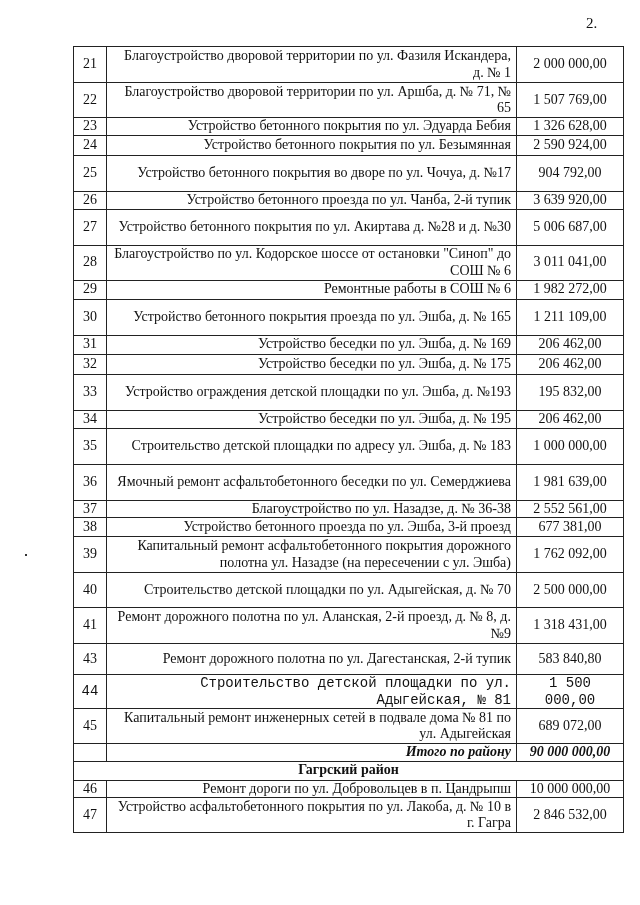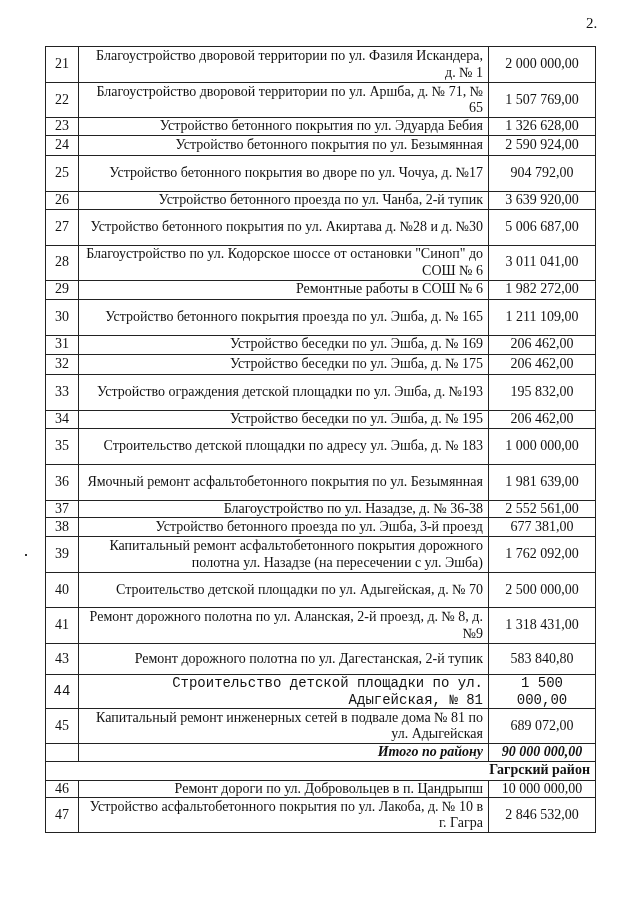--- a/index.html
+++ b/index.html
@@ -1,30 +1,30 @@
 <!DOCTYPE html>
 <html><head>
   <meta charset="utf-8">
   <style>
     html, body { margin: 0; padding: 0; background: #ffffff; }
     body { width: 640px; height: 905px; position: relative; overflow: hidden;
            font-family: "Liberation Serif", "DejaVu Serif", serif; color: #111; }
     .page-number { position: absolute; left: 586px; top: 15px; font-size: 15px; }
     .speck { position: absolute; left: 25px; top: 554px; width: 2px; height: 2px; background: #333; }
-    table.budget { position: absolute; left: 45px; top: 46px; width: 551px;
+    table.budget { position: absolute; left: 73px; top: 46px; width: 551px;
                    border-collapse: collapse; table-layout: fixed; }
     table.budget td { border: 1px solid #222; padding: 0 5px; font-size: 14px;
                       line-height: 16.5px; vertical-align: middle; }
     col.c-num { width: 33px; }
     col.c-amt { width: 107px; }
     td.num { text-align: center; padding: 0; }
     td.amt { text-align: center; padding: 0; }
     td.desc { text-align: right; }
     tr.total td { font-weight: bold; }
-    tr.section td { font-weight: bold; text-align: right; }
+    tr.section td { font-weight: bold; text-align: center; }
   </style>
 </head>
 <body>
 
 <div class="page-number">2.</div>
 <div class="speck"></div>
 
 <table class="budget">
   <colgroup>
       <col class="c-num">
@@ -102,21 +102,21 @@
         <td class="desc">Устройство беседки по ул. Эшба, д. № 195</td>
         <td class="amt">206 462,00</td>
       </tr>
       <tr style="height: 36px;">
         <td class="num">35</td>
         <td class="desc">Строительство детской площадки по адресу ул. Эшба, д. № 183</td>
         <td class="amt">1 000 000,00</td>
       </tr>
       <tr style="height: 36px;">
         <td class="num">36</td>
-        <td class="desc">Ямочный ремонт асфальтобетонного покрытия по ул. Безымянная</td>
+        <td class="desc">Ямочный ремонт асфальтобетонного беседки по ул. Семерджиева</td>
         <td class="amt">1 981 639,00</td>
       </tr>
       <tr style="height: 17px;">
         <td class="num">37</td>
         <td class="desc">Благоустройство по ул. Назадзе, д. № 36-38</td>
         <td class="amt">2 552 561,00</td>
       </tr>
       <tr style="height: 19px;">
         <td class="num">38</td>
         <td class="desc">Устройство бетонного проезда по ул. Эшба, 3-й проезд</td>

